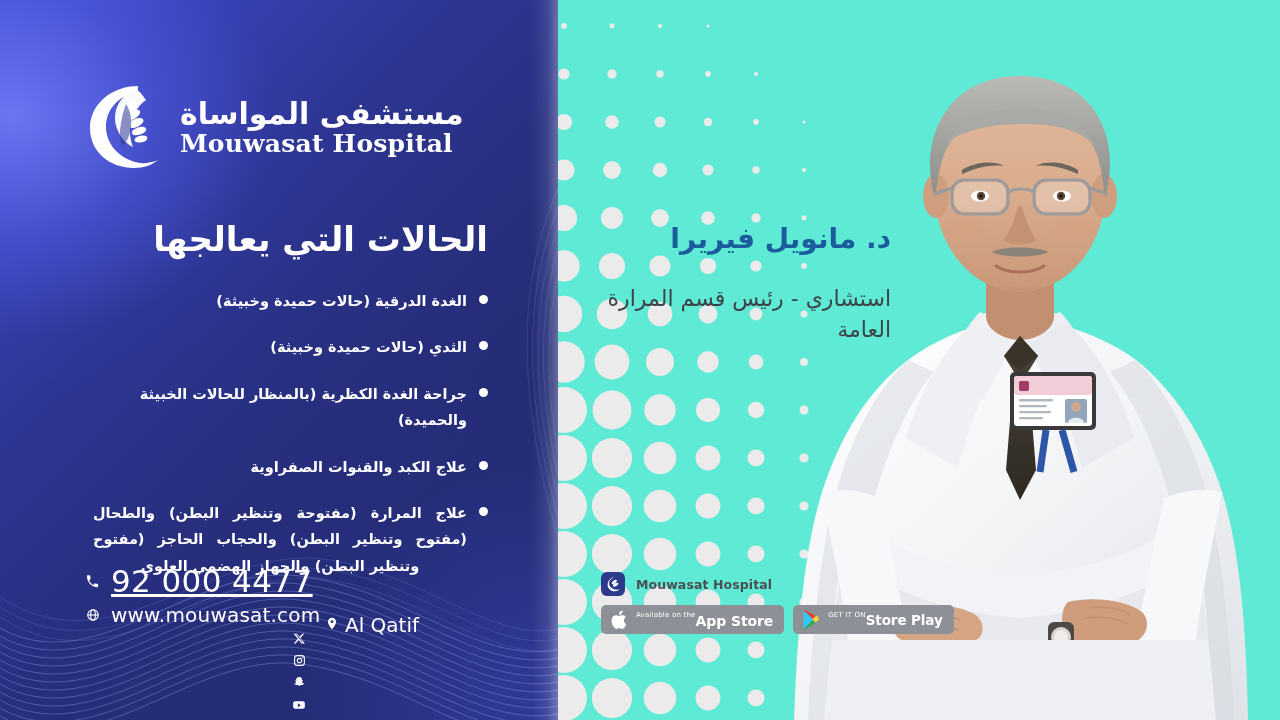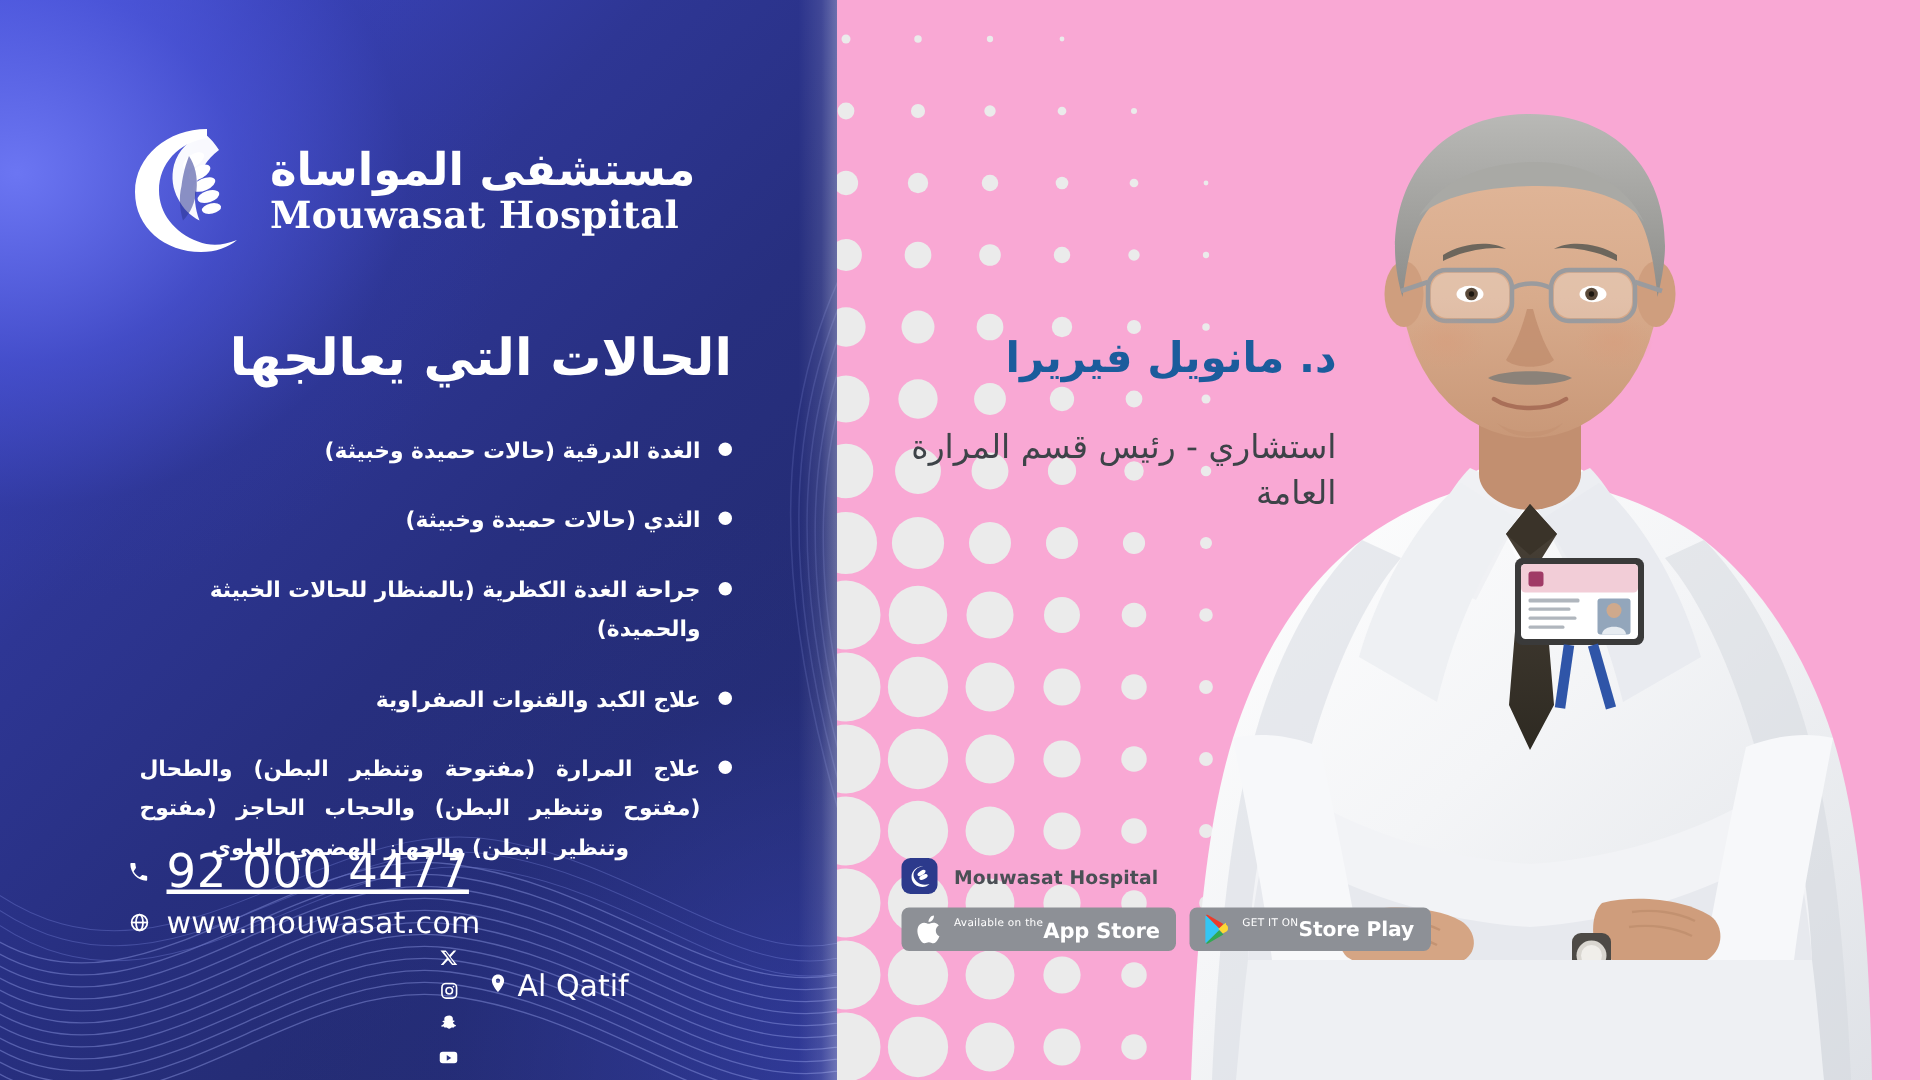--- a/index.html
+++ b/index.html
@@ -78,27 +78,27 @@
   .contact-row { display:flex; align-items:center; gap:10px; margin-bottom:4px; }
   .contact-row .ico { flex:none; display:inline-flex; width:17px; height:17px; align-items:center; justify-content:center; }
   .contact-phone { font-size:31px; font-weight:400; letter-spacing:.4px;text-decoration:underline; }
   .contact-web   { font-size:20px; font-weight:400; letter-spacing:.2px; }
   .social-row { display:flex; align-items:center; gap:7px; margin-top:2px;flex-direction:column; }
   .social-row .ico { width:15px; height:15px; display:inline-flex; align-items:center; justify-content:center; }
   .social-handle { font-size:20px; font-weight:400; margin-left:6px; letter-spacing:.2px; }
   .location {
     position:absolute; left:325px; top:613px;
     display:flex; gap:6px;
-    color:#fff; font-size:20px;margin-top:32px;
+    color:#fff; font-size:20px;
   }
 
   
   .right-panel {
     position:absolute; left:558px; top:0; width:722px; height:720px;
-    background:#f9a8d4; overflow:hidden;
+    background:#5eead4; overflow:hidden;
   }
   .dots { position:absolute; left:0; top:0; width:722px; height:720px; }
 
   .doctor-name {
     position:absolute; right:389px; top:222px; width:320px;
     direction:rtl; text-align:right;
     color:#1b5c9c; font-size:28px; font-weight:700; letter-spacing:0;
   }
   .doctor-title {
     position:absolute; right:389px; top:283px; width:320px;

